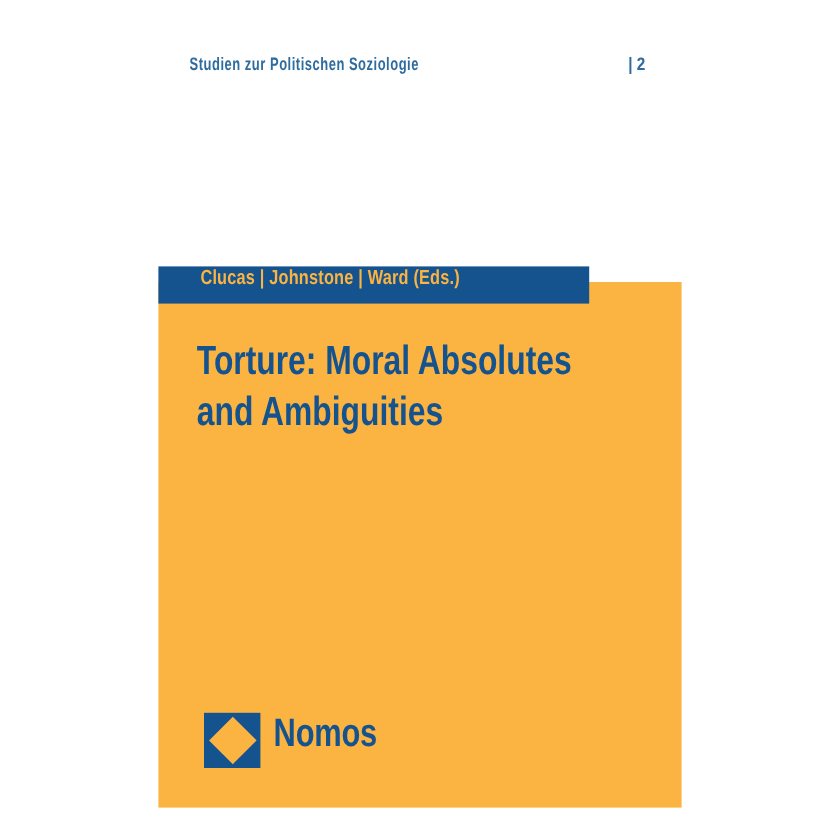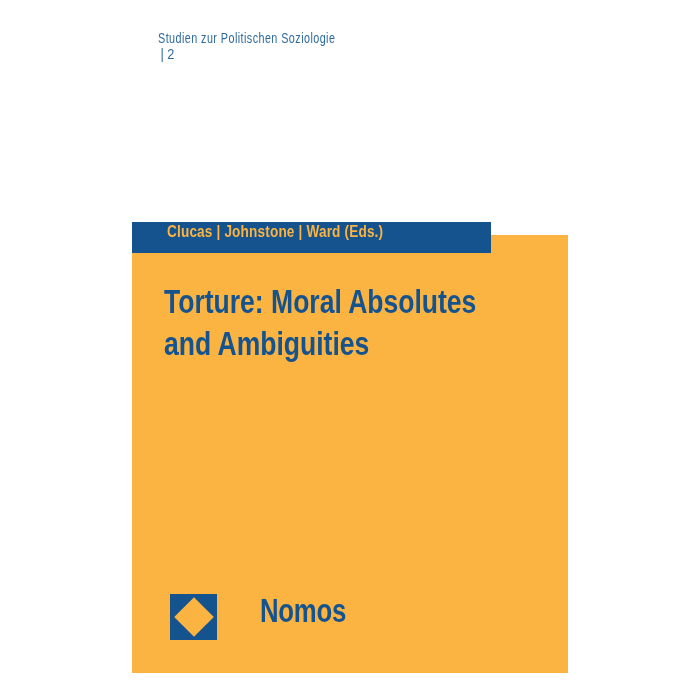--- a/index.html
+++ b/index.html
@@ -13,30 +13,29 @@
     height: 700px;
     background: #ffffff;
     overflow: hidden;
     font-family: "Liberation Sans", sans-serif;
   }
 
   
   .series-header {
     position: absolute;
     left: 158px;
-    top: 30px;
+    top: 46px;
     width: 380px;
     display: flex;
     justify-content: space-between;
     align-items: baseline;
     color: var(--series_text_blue, #2E6B9E);
-    font-weight: normal;
+    font-weight: bold;
     font-size: 15px;
     line-height: 16px;
-    flex-direction: column;
   }
   .series-title {
     transform: scaleX(0.72);
     transform-origin: left center;
     letter-spacing: 0.6px;
     white-space: nowrap;
   }
   .series-volume {
     transform: scaleX(0.85);
     transform-origin: right center;
@@ -88,21 +87,20 @@
     transform-origin: left top;
     white-space: nowrap;
   }
 
   
   .publisher {
     position: absolute;
     left: 170px;
     top: 594px;
     display: flex;
-    gap: 32px;
   }
   .logo-square {
     width: 47px;
     height: 46px;
     background: var(--brand_blue, #15538F);
     display: flex;
     align-items: center;
     justify-content: center;
     flex: none;
   }

